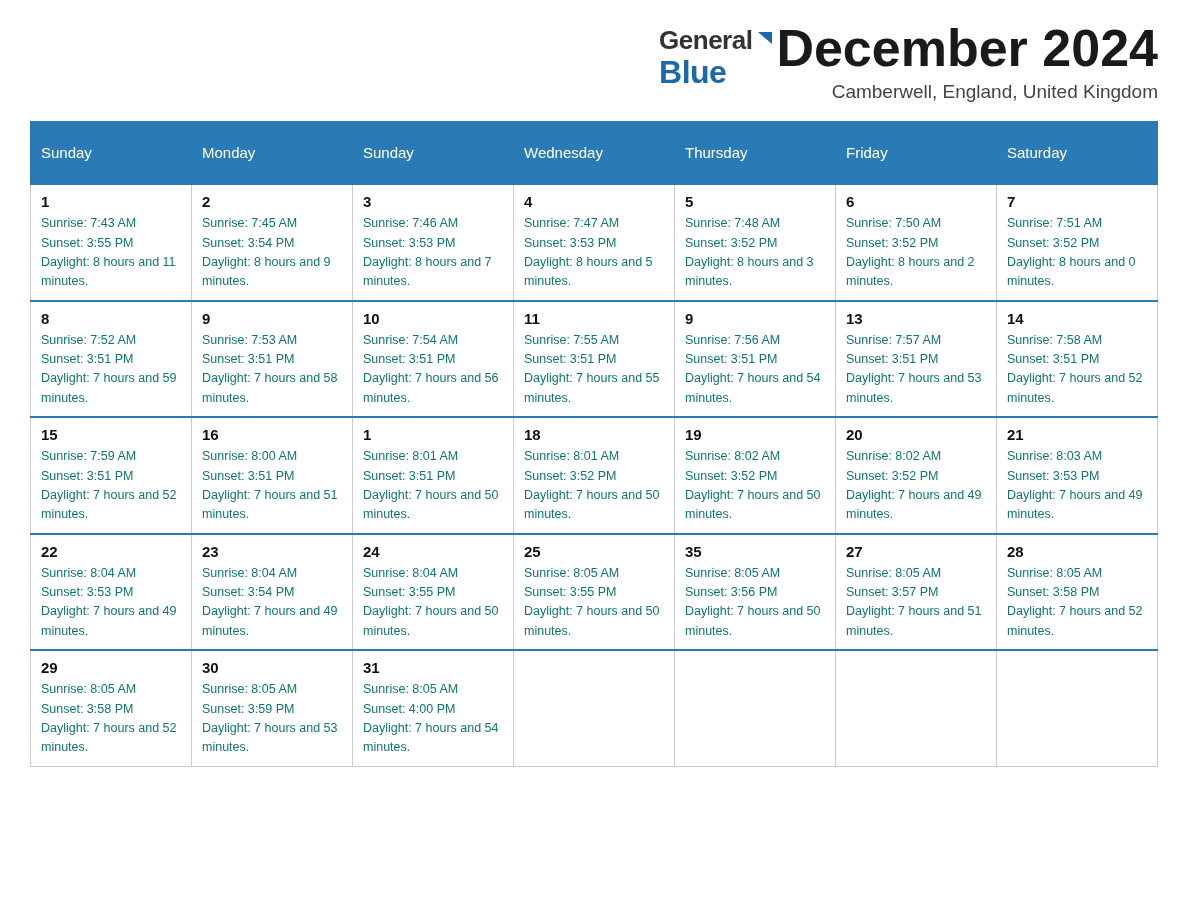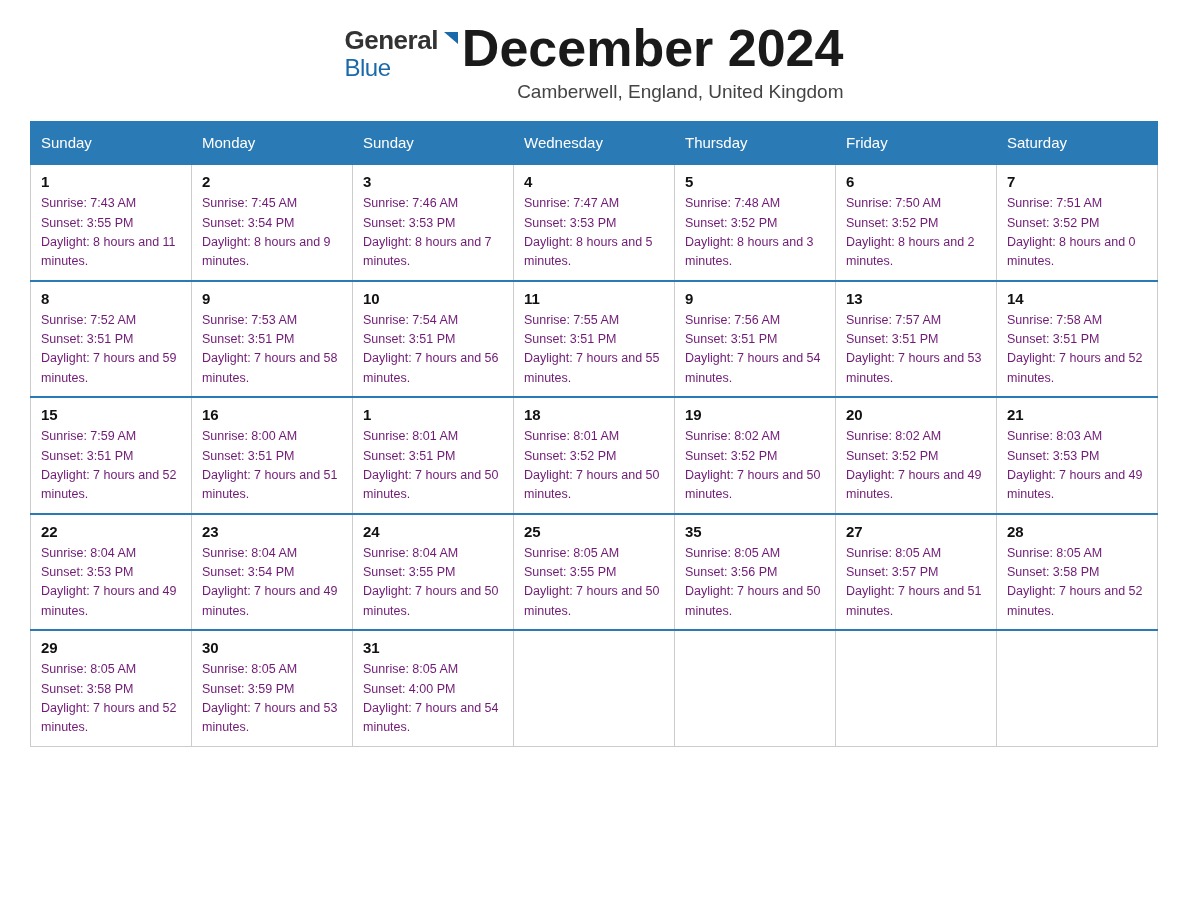--- a/index.html
+++ b/index.html
@@ -5,40 +5,40 @@
     * { margin: 0; padding: 0; box-sizing: border-box; }
     body {
       font-family: Arial, sans-serif;
       background: #fff;
       width: 1188px;
       min-height: 918px;
       padding: 20px 30px;
     }
     .header {
       display: flex;
-      justify-content: center;
+      justify-content: flex-end;
       align-items: flex-start;
       margin-bottom: 18px;
     }
     .logo {
       display: flex;
       flex-direction: column;
       align-items: flex-start;
       padding-top: 6px;
     }
     .logo-text-general {
       font-size: 26px;
       font-weight: bold;
       color: #333;
       letter-spacing: -0.5px;
       line-height: 1.1;
     }
     .logo-text-blue {
-      font-size: 24px;
-      font-weight: normal;
+      font-size: 32px;
+      font-weight: bold;
       color: #1a6aab;
       letter-spacing: -0.5px;
       line-height: 1.1;
     }
     .logo-row {
       display: flex;
       align-items: center;
     }
     .title-section {
       text-align: right;
@@ -57,21 +57,21 @@
     .calendar-table {
       width: 100%;
       border-collapse: collapse;
       table-layout: fixed;
     }
     .calendar-table th {
       background-color: #2a7ab5;
       color: #fff;
       font-size: 15px;
       font-weight: normal;
-      padding: 12px 10px;
+      padding: 22px 10px;
       text-align: left;
       border: 1px solid #2a7ab5;
     }
     .calendar-table td {
       vertical-align: top;
       padding: 8px 10px;
       border: 1px solid #ccc;
       border-top: 2px solid #2a7ab5;
       font-size: 13px;
       color: #333;
@@ -85,21 +85,21 @@
     .day-number {
       font-size: 15px;
       font-weight: bold;
       color: #111;
       margin-bottom: 4px;
       display: block;
     }
     .day-info {
       font-size: 12.5px;
       line-height: 1.55;
-      color: #701a75;
+      color: #0f766e;
     }
   </style>
 </head>
 <body>
 
 <div class="header">
   <div class="logo">
     <div class="logo-row">
       <span class="logo-text-general">General</span>
       <svg width="22" height="22" viewBox="0 0 22 22" style="margin-left:2px;margin-top:-2px;">

